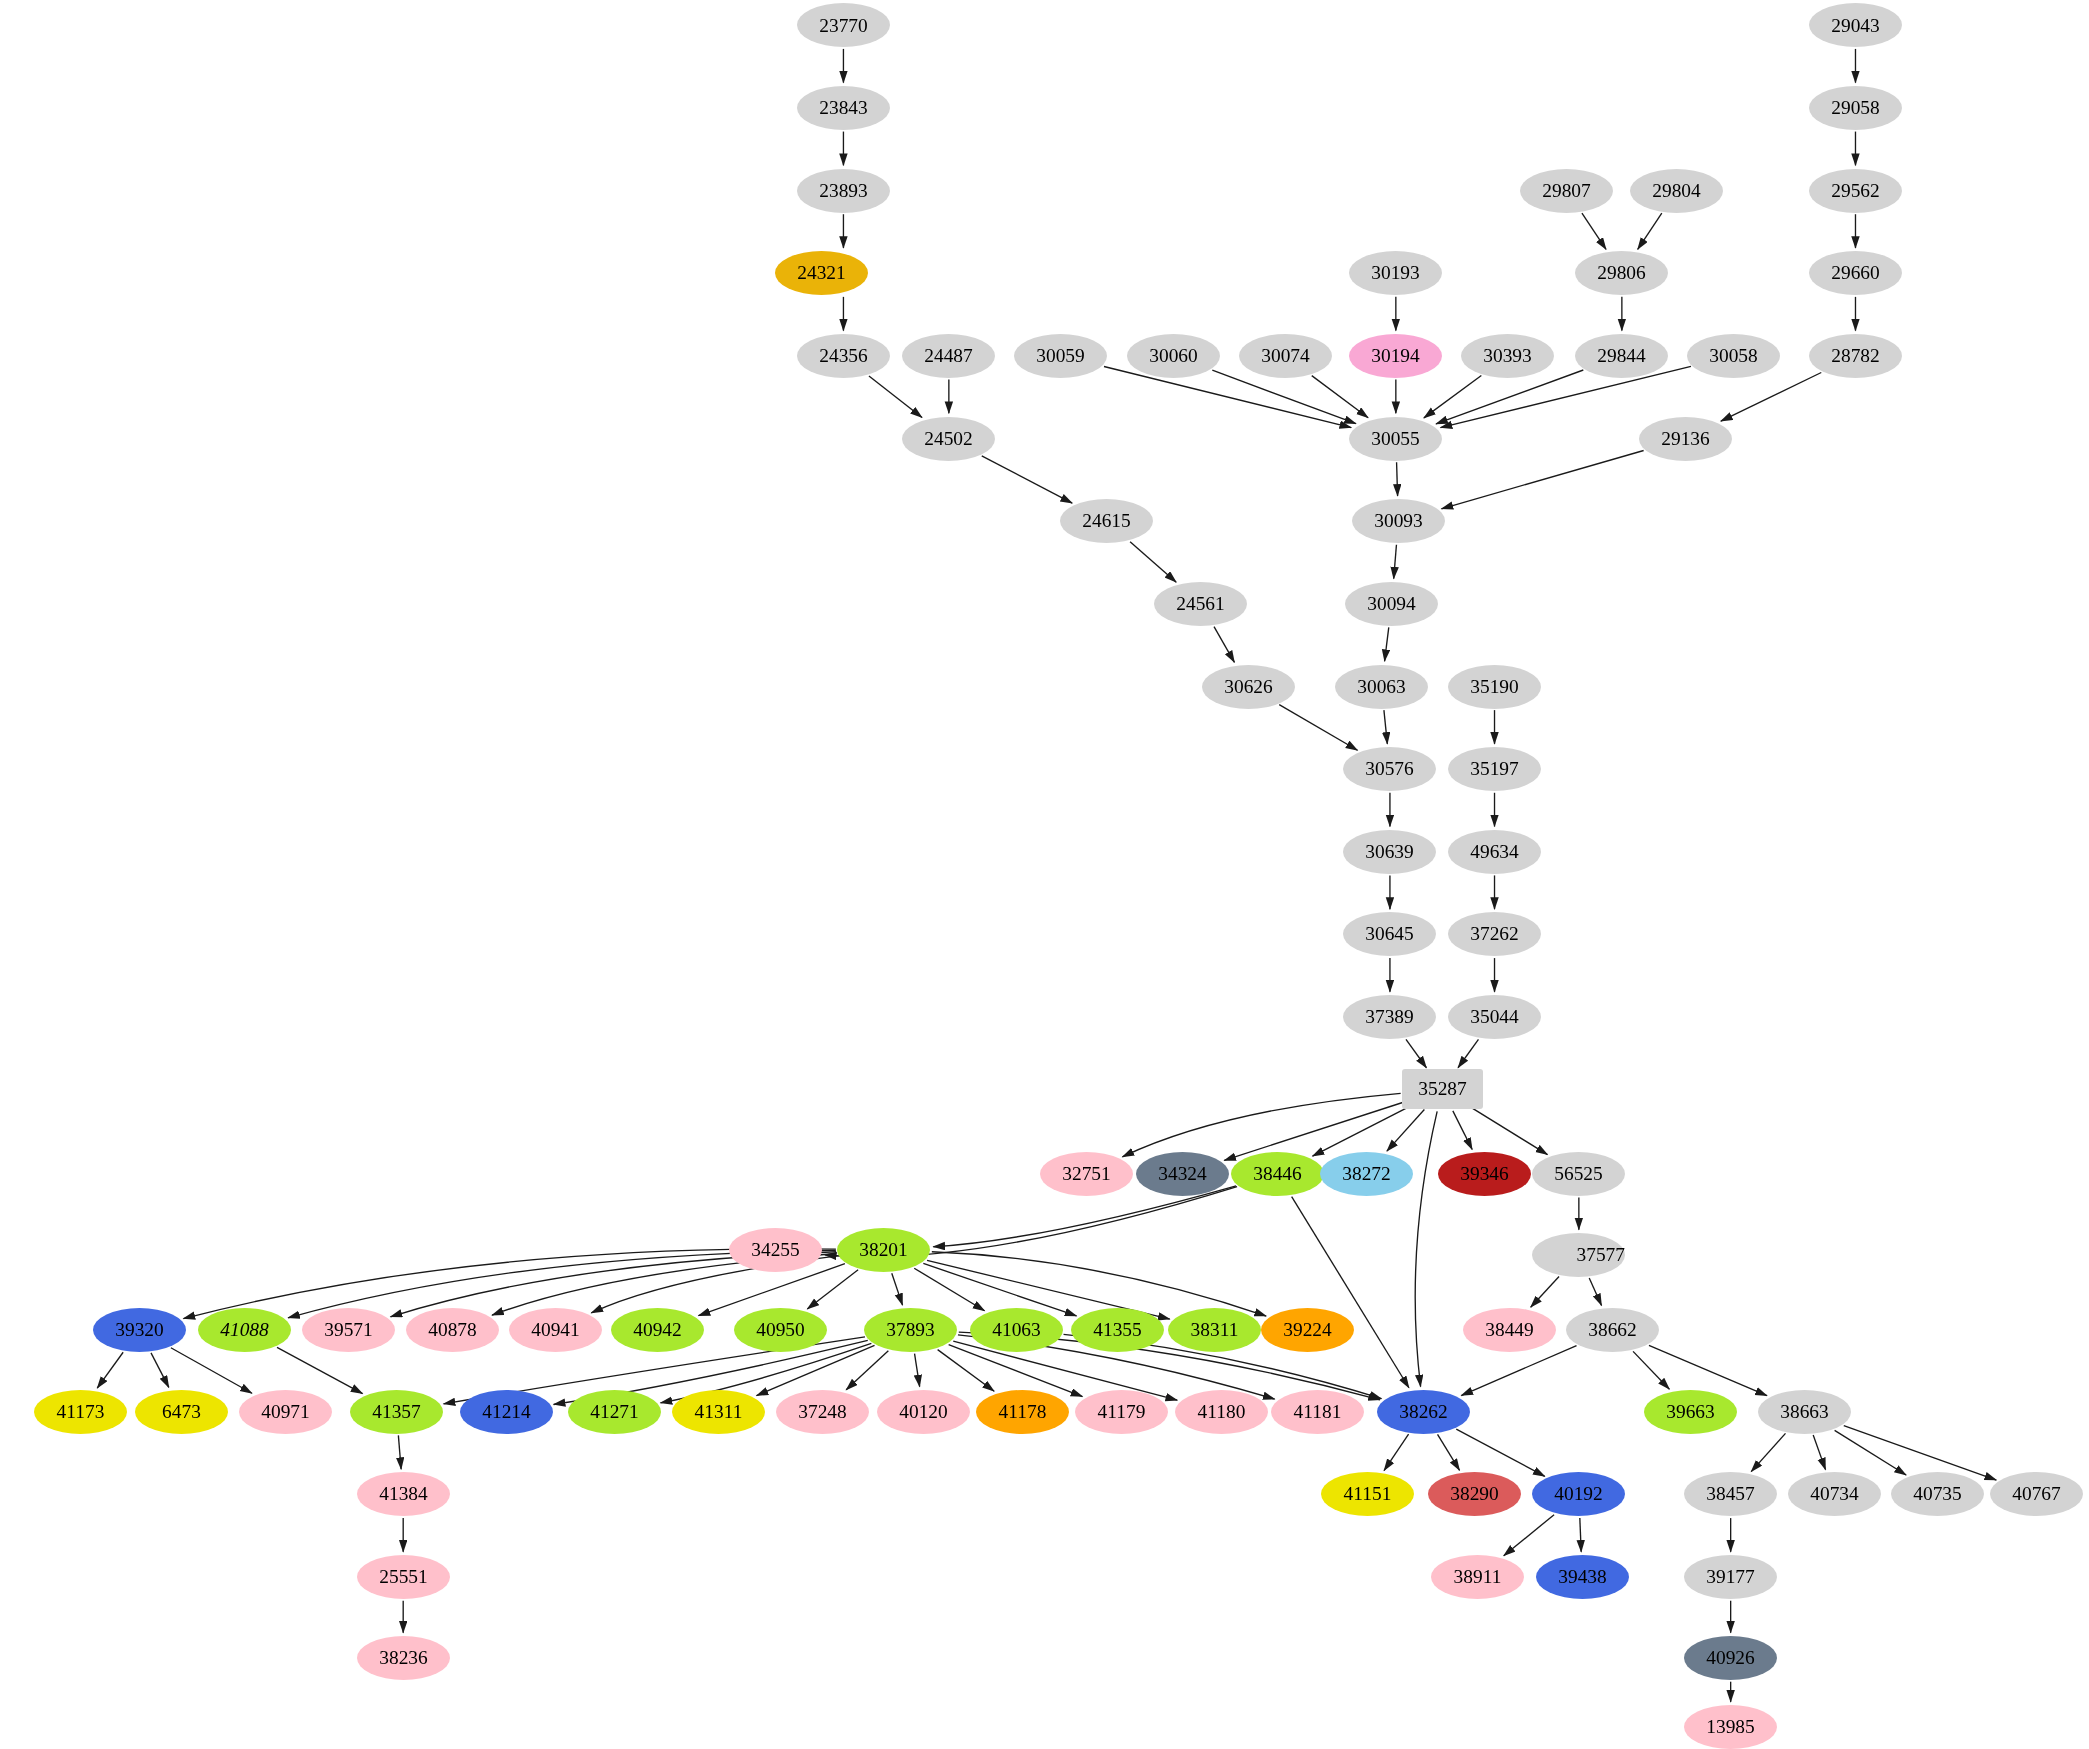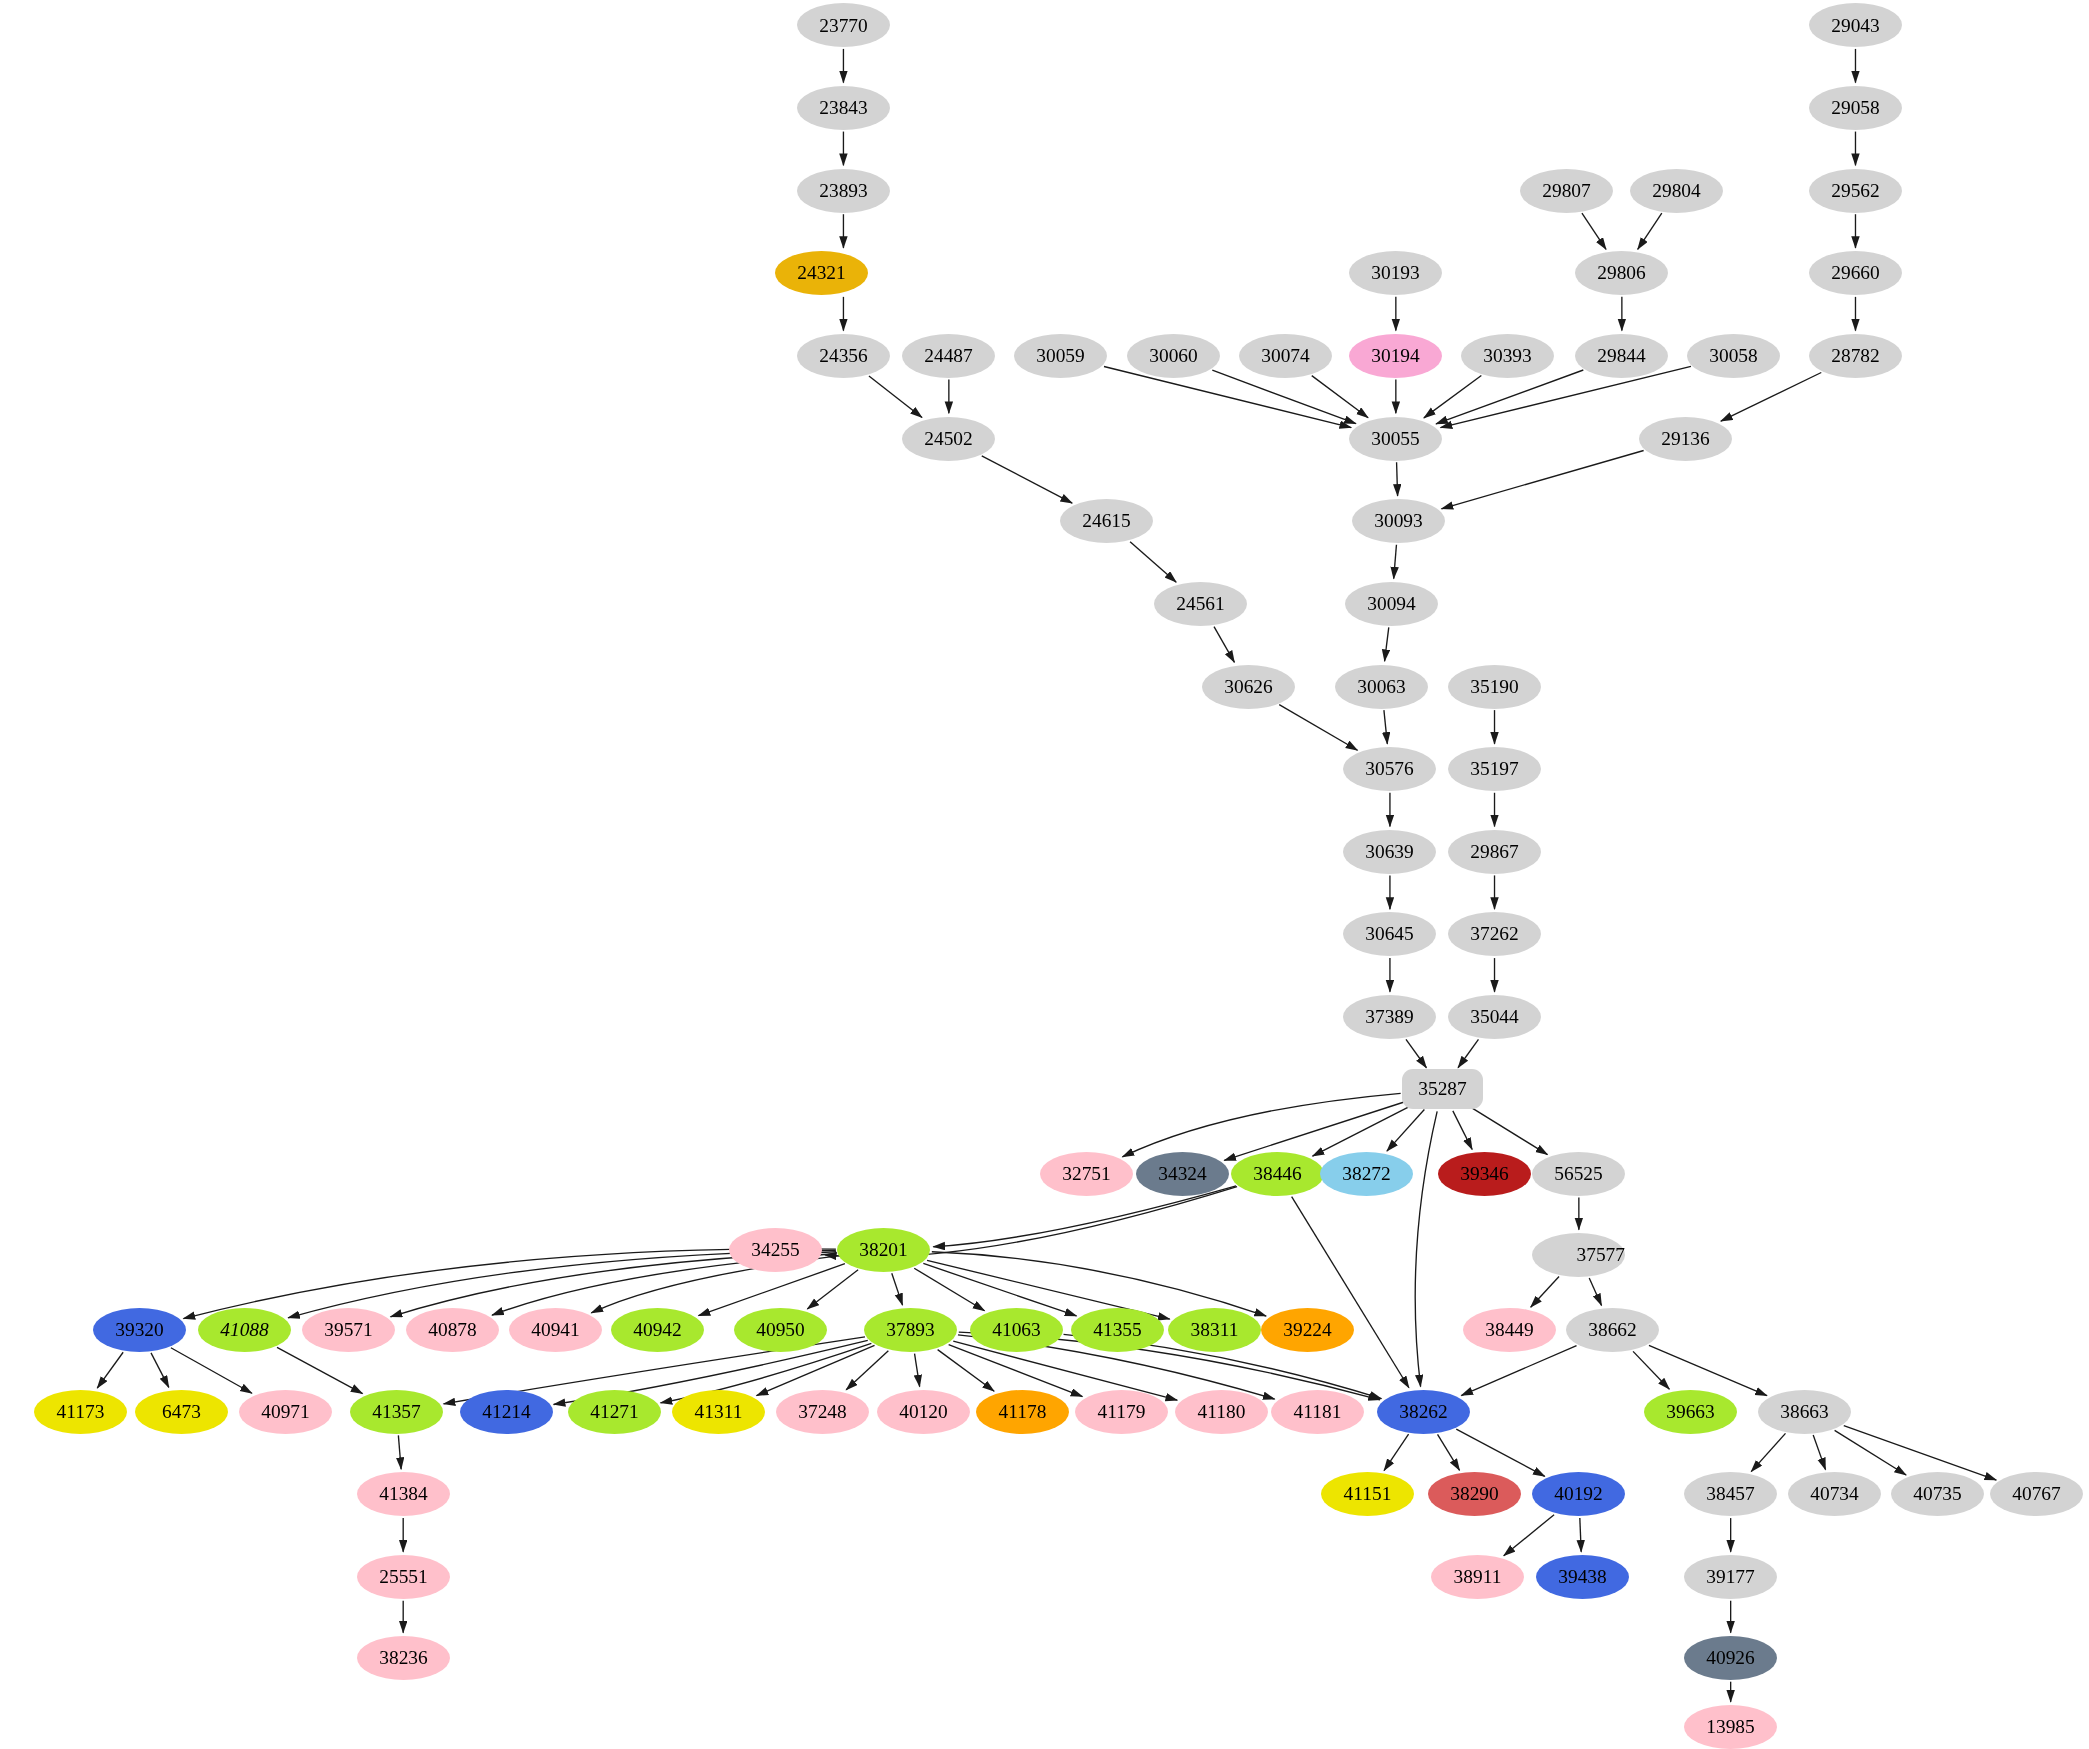--- a/index.html
+++ b/index.html
@@ -2,21 +2,21 @@
 <html style="font-size:13.5px"><head>
 <meta charset="utf-8">
 <style>
   html,body{margin:0;padding:0;background:#ffffff;}
   #stage{position:relative;width:2090px;height:1750px;background:#ffffff;overflow:hidden;
          font-family:"Liberation Serif", "DejaVu Serif", serif;}
   #edges{position:absolute;left:0;top:0;width:2090px;height:1750px;}
   .node{position:absolute;display:flex;align-items:center;justify-content:center;
         width:93px;height:44px;border-radius:50%;color:#000;font-size:19.4px;
         line-height:1;user-select:none;}
-  .node.box{border-radius:11px;width:81px;height:40px;}
+  .node.box{border-radius:3px;width:81px;height:40px;}
 </style>
 </head>
 <body>
 
 <div id="stage">
   <svg id="edges" viewBox="0 0 2478 2075" xmlns="http://www.w3.org/2000/svg">
     <defs>
       <marker id="arrow" markerUnits="userSpaceOnUse" markerWidth="16" markerHeight="12" refX="14" refY="5" orient="auto">
         <path d="M0,0 L15,5 L0,10 z" fill="#1a1a1a"></path>
       </marker>
@@ -223,21 +223,21 @@
       <div class="node" style="left: 1343px; top: 747px; background: rgb(211, 211, 211);">
         <span>30576</span>
       </div>
       <div class="node" style="left: 1448px; top: 747px; background: rgb(211, 211, 211);">
         <span>35197</span>
       </div>
       <div class="node" style="left: 1343px; top: 830px; background: rgb(211, 211, 211);">
         <span>30639</span>
       </div>
       <div class="node" style="left: 1448px; top: 830px; background: rgb(211, 211, 211);">
-        <span>29867</span>
+        <span>49634</span>
       </div>
       <div class="node" style="left: 1343px; top: 912px; background: rgb(211, 211, 211);">
         <span>30645</span>
       </div>
       <div class="node" style="left: 1448px; top: 912px; background: rgb(211, 211, 211);">
         <span>37262</span>
       </div>
       <div class="node" style="left: 1343px; top: 995px; background: rgb(211, 211, 211);">
         <span>37389</span>
       </div>

